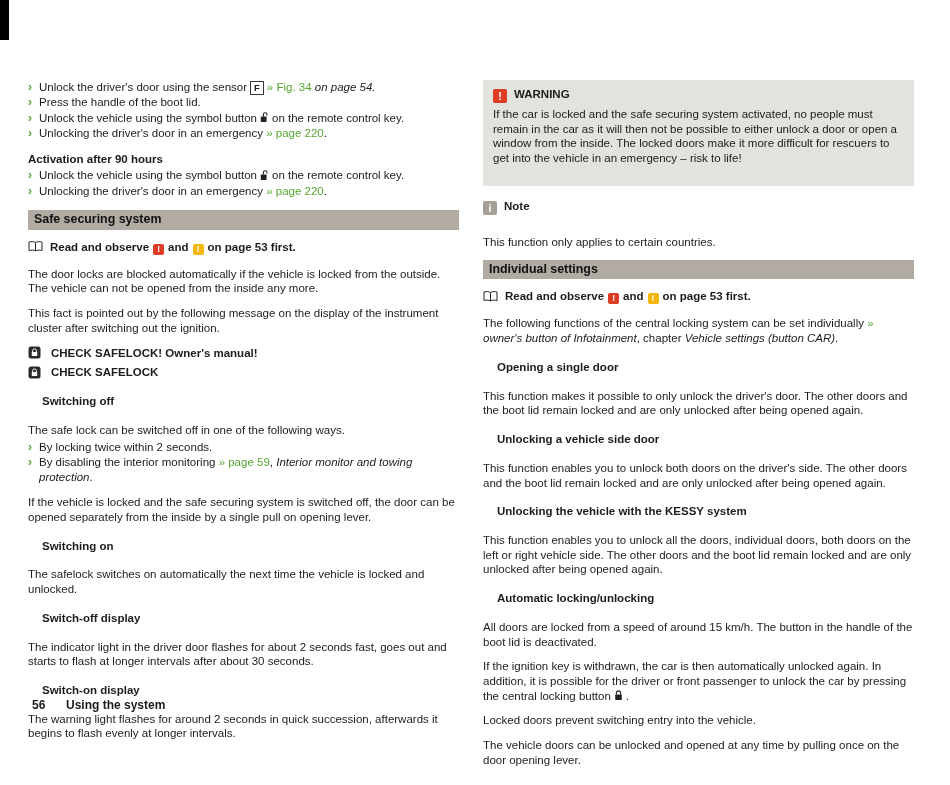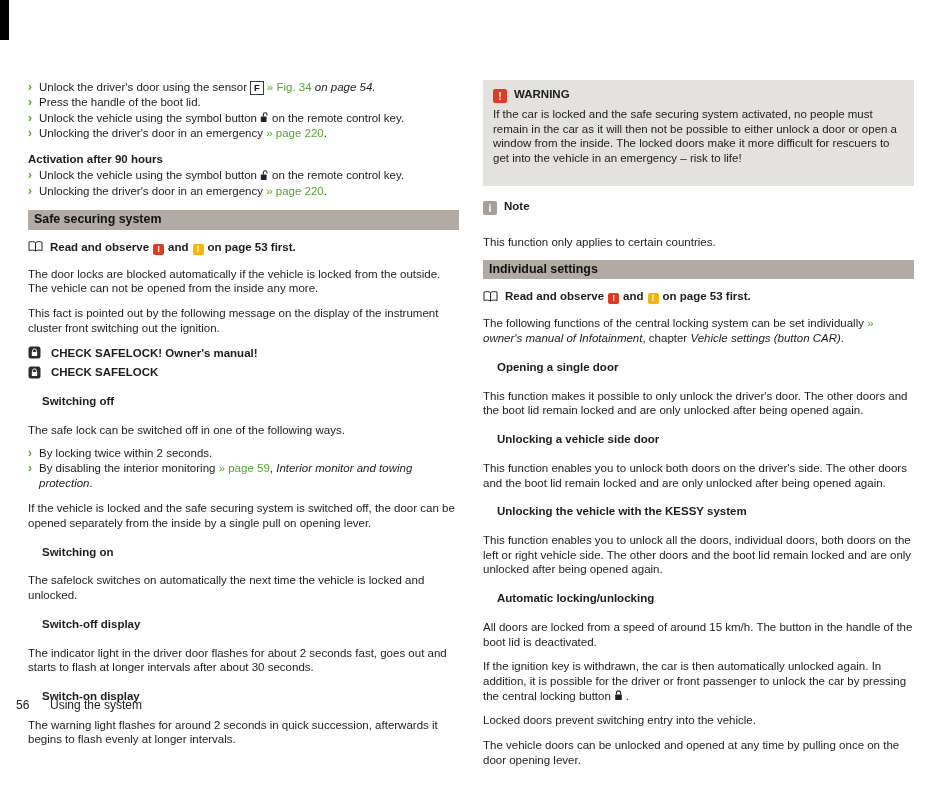--- a/index.html
+++ b/index.html
@@ -42,21 +42,21 @@
   .inline-svg { vertical-align:-1.5px; margin:0 3px; }
 
   .display-line { font-weight:bold; margin:0 0 5px 0; display:flex; align-items:center; gap:10px; }
   .display-group { margin:0 0 11px 0; }
 
   .warning-box { background:#e4e2de; padding:7px 10px 20px 10px; margin:0 0 13px 0; }
   .warning-title { font-weight:bold; margin:0 0 4px 0; }
   .note-block { margin:0 0 3px 0; }
   .note-title { font-weight:bold; margin:0 0 20px 0; }
 
-  .footer { position:absolute; left:16px; top:698px; font-weight:normal; font-size:12px; }
+  .footer { position:absolute; left:32px; top:698px; font-weight:bold; font-size:12px; }
   .footer .pgnum { display:inline-block; width:34px; }
 </style>
 </head>
 <body>
 
 <div class="page">
   <div class="print-mark"></div>
 
   <div class="content">
 
@@ -102,21 +102,21 @@
       <div class="section-bar">Safe securing system</div>
 
       <div class="readline">
         <svg class="bookicon" width="15" height="11" viewBox="0 0 15 11">
             <path d="M7.5 1.6 C6 0.4 3.2 0.3 1 1.1 L1 9.6 C3.2 8.8 6 8.9 7.5 10 C9 8.9 11.8 8.8 14 9.6 L14 1.1 C11.8 0.3 9 0.4 7.5 1.6 Z" fill="none" stroke="#222" stroke-width="1"></path>
             <path d="M7.5 1.6 L7.5 10" stroke="#222" stroke-width="1"></path>
           </svg><span>Read and observe</span><span class="micon red"><span>!</span></span><span>and</span><span class="micon yellow"><span>!</span></span><span>on page 53 first.</span>
       </div>
 
       <p class="para">The door locks are blocked automatically if the vehicle is locked from the outside. The vehicle can not be opened from the inside any more.</p>
-      <p class="para">This fact is pointed out by the following message on the display of the instrument cluster front switching out the ignition.</p>
+      <p class="para">This fact is pointed out by the following message on the display of the instrument cluster after switching out the ignition.</p>
 
       <div class="display-group">
         <div class="display-line">
           <svg width="13" height="13" viewBox="0 0 13 13">
               <rect x="0.5" y="0.5" width="12" height="12" rx="2.5" fill="#2b2b2b"></rect>
               <path d="M4.6 6 V4.8 a1.9 1.9 0 0 1 3.8 0 V6" fill="none" stroke="#fff" stroke-width="1"></path>
               <rect x="3.8" y="6" width="5.4" height="4" rx="0.6" fill="#fff"></rect>
             </svg>
           <span>CHECK SAFELOCK! Owner's manual!</span>
         </div>
@@ -124,21 +124,21 @@
           <svg width="13" height="13" viewBox="0 0 13 13">
               <rect x="0.5" y="0.5" width="12" height="12" rx="2.5" fill="#2b2b2b"></rect>
               <path d="M4.6 6 V4.8 a1.9 1.9 0 0 1 3.8 0 V6" fill="none" stroke="#fff" stroke-width="1"></path>
               <rect x="3.8" y="6" width="5.4" height="4" rx="0.6" fill="#fff"></rect>
             </svg>
           <span>CHECK SAFELOCK</span>
         </div>
       </div>
 
       <div class="subhead">Switching off</div>
-      <p class="para" style="margin-bottom:8px">The safe lock can be switched off in one of the following ways.</p>
+      <p class="para" style="margin-bottom:2px">The safe lock can be switched off in one of the following ways.</p>
       <div class="bullets">
         <div class="bullet">
           <span class="chev">›</span>
           <span class="btext">By locking twice within 2 seconds.</span>
         </div>
         <div class="bullet">
           <span class="chev">›</span>
           <span class="btext"><span>By disabling the interior monitoring</span><span class="link"> » page 59</span><span>, </span><span class="it">Interior monitor and towing protection</span><span>.</span></span>
         </div>
       </div>
@@ -173,21 +173,21 @@
 
       <div class="section-bar">Individual settings</div>
 
       <div class="readline">
         <svg class="bookicon" width="15" height="11" viewBox="0 0 15 11">
             <path d="M7.5 1.6 C6 0.4 3.2 0.3 1 1.1 L1 9.6 C3.2 8.8 6 8.9 7.5 10 C9 8.9 11.8 8.8 14 9.6 L14 1.1 C11.8 0.3 9 0.4 7.5 1.6 Z" fill="none" stroke="#222" stroke-width="1"></path>
             <path d="M7.5 1.6 L7.5 10" stroke="#222" stroke-width="1"></path>
           </svg><span>Read and observe</span><span class="micon red"><span>!</span></span><span>and</span><span class="micon yellow"><span>!</span></span><span>on page 53 first.</span>
       </div>
 
-      <p class="para"><span>The following functions of the central locking system can be set individually</span><span class="link"> »</span><span class="it"> owner's manual of Infotainment</span><span>, chapter </span><span class="it">Vehicle settings (button CAR)</span><span>.</span></p>
+      <p class="para"><span>The following functions of the central locking system can be set individually</span><span class="link"> »</span><span class="it"> owner's button of Infotainment</span><span>, chapter </span><span class="it">Vehicle settings (button CAR)</span><span>.</span></p>
 
       <div class="subhead">Opening a single door</div>
       <p class="para">This function makes it possible to only unlock the driver's door. The other doors and the boot lid remain locked and are only unlocked after being opened again.</p>
 
       <div class="subhead">Unlocking a vehicle side door</div>
       <p class="para">This function enables you to unlock both doors on the driver's side. The other doors and the boot lid remain locked and are only unlocked after being opened again.</p>
 
       <div class="subhead">Unlocking the vehicle with the KESSY system</div>
       <p class="para">This function enables you to unlock all the doors, individual doors, both doors on the left or right vehicle side. The other doors and the boot lid remain locked and are only unlocked after being opened again.</p>
 

